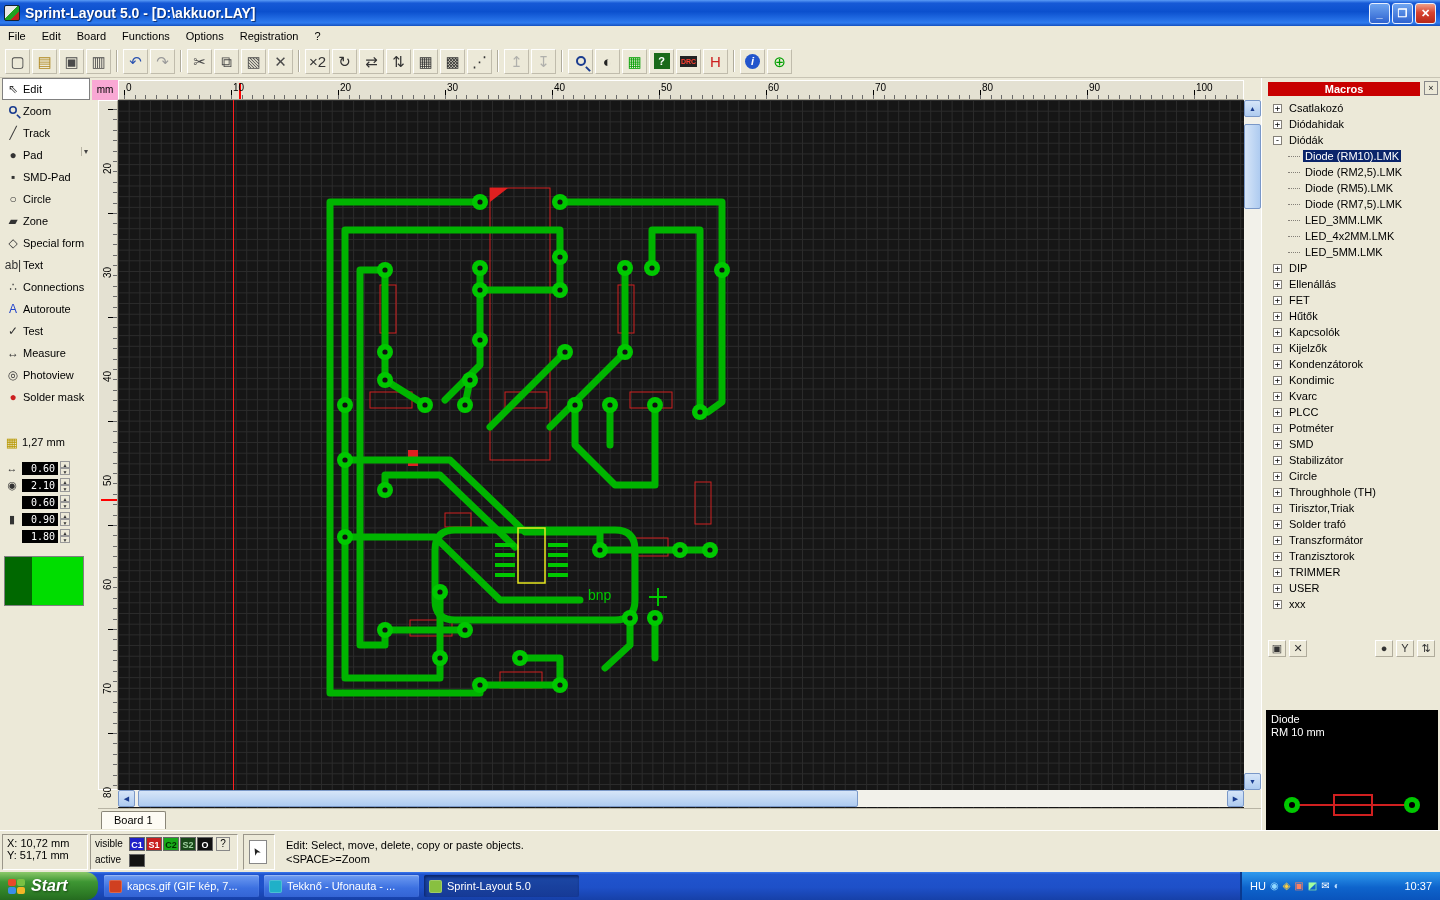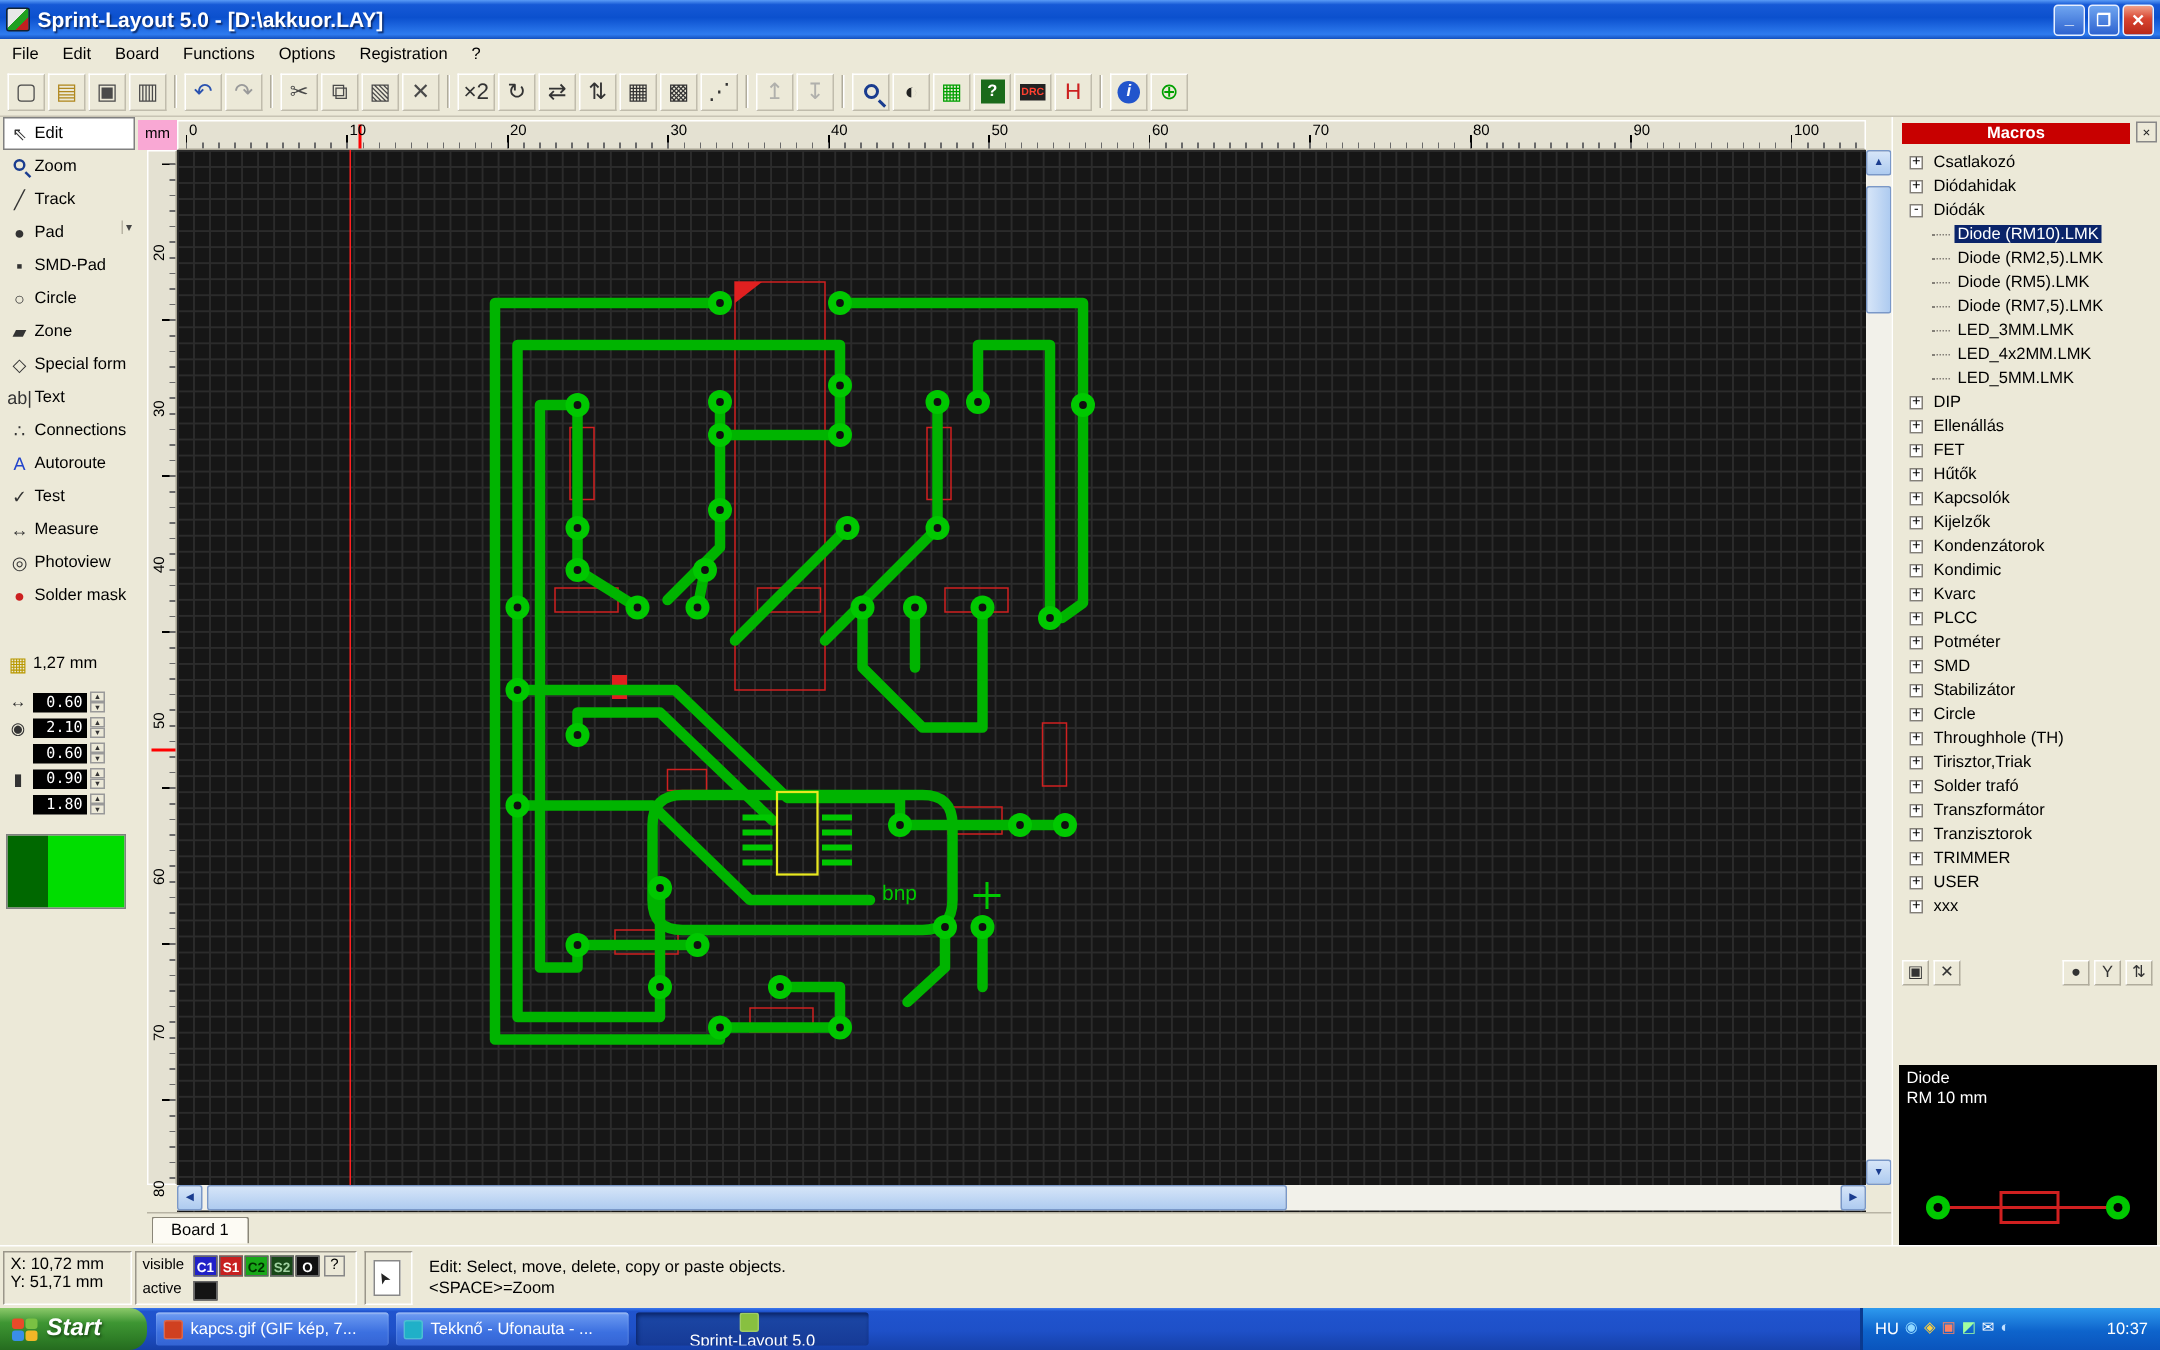--- a/index.html
+++ b/index.html
@@ -141,21 +141,21 @@
   .startbtn { position:absolute; left:0; top:0; width:98px; height:28px;
     background:linear-gradient(180deg,#8CC96A,#3E9633 35%,#2E7D26 75%,#256B1F);
     border-radius:0 12px 12px 0; display:flex; align-items:center; padding-left:8px;
     color:#fff; font-weight:bold; font-style:italic; font-size:16px; text-shadow:1px 1px 2px #1a4a14; }
   .flag { width:17px; height:15px; display:grid; grid-template-columns:8px 8px; grid-template-rows:7px 7px;
     gap:1px; margin-right:6px; }
   .flag i { border-radius:2px; }
   .task { position:absolute; top:3px; height:22px; width:155px; border-radius:2px; color:#fff; font-size:11px;
     display:flex; align-items:center; padding:0 5px; overflow:hidden; white-space:nowrap;
     background:linear-gradient(180deg,#6E9CF2,#3C70E0 60%,#3464D4); box-shadow:inset 0 1px 1px #9ab8f2; }
-  .task.active { background:linear-gradient(180deg,#1C48A6,#163A96); box-shadow:inset 1px 2px 3px #0a2468;flex-direction:column; }
+  .task.active { background:linear-gradient(180deg,#1C48A6,#163A96); box-shadow:inset 1px 2px 3px #0a2468; }
   .task-ico { width:13px; height:13px; margin-right:5px; flex:none; border-radius:2px; border:1px solid #fff3; }
   .tray { position:absolute; right:0; top:0; width:200px; height:28px;
     background:linear-gradient(180deg,#2E9AEE,#0E64CC 55%,#0A54BC); border-left:2px solid #0a3a90;
     display:flex; align-items:center; color:#fff; font-size:11px; padding:0 8px; gap:4px; }
   .trayico { font-size:10px; line-height:1; }
   .trayclock { margin-left:auto; }
 </style>
 </head>
 <body>
 

